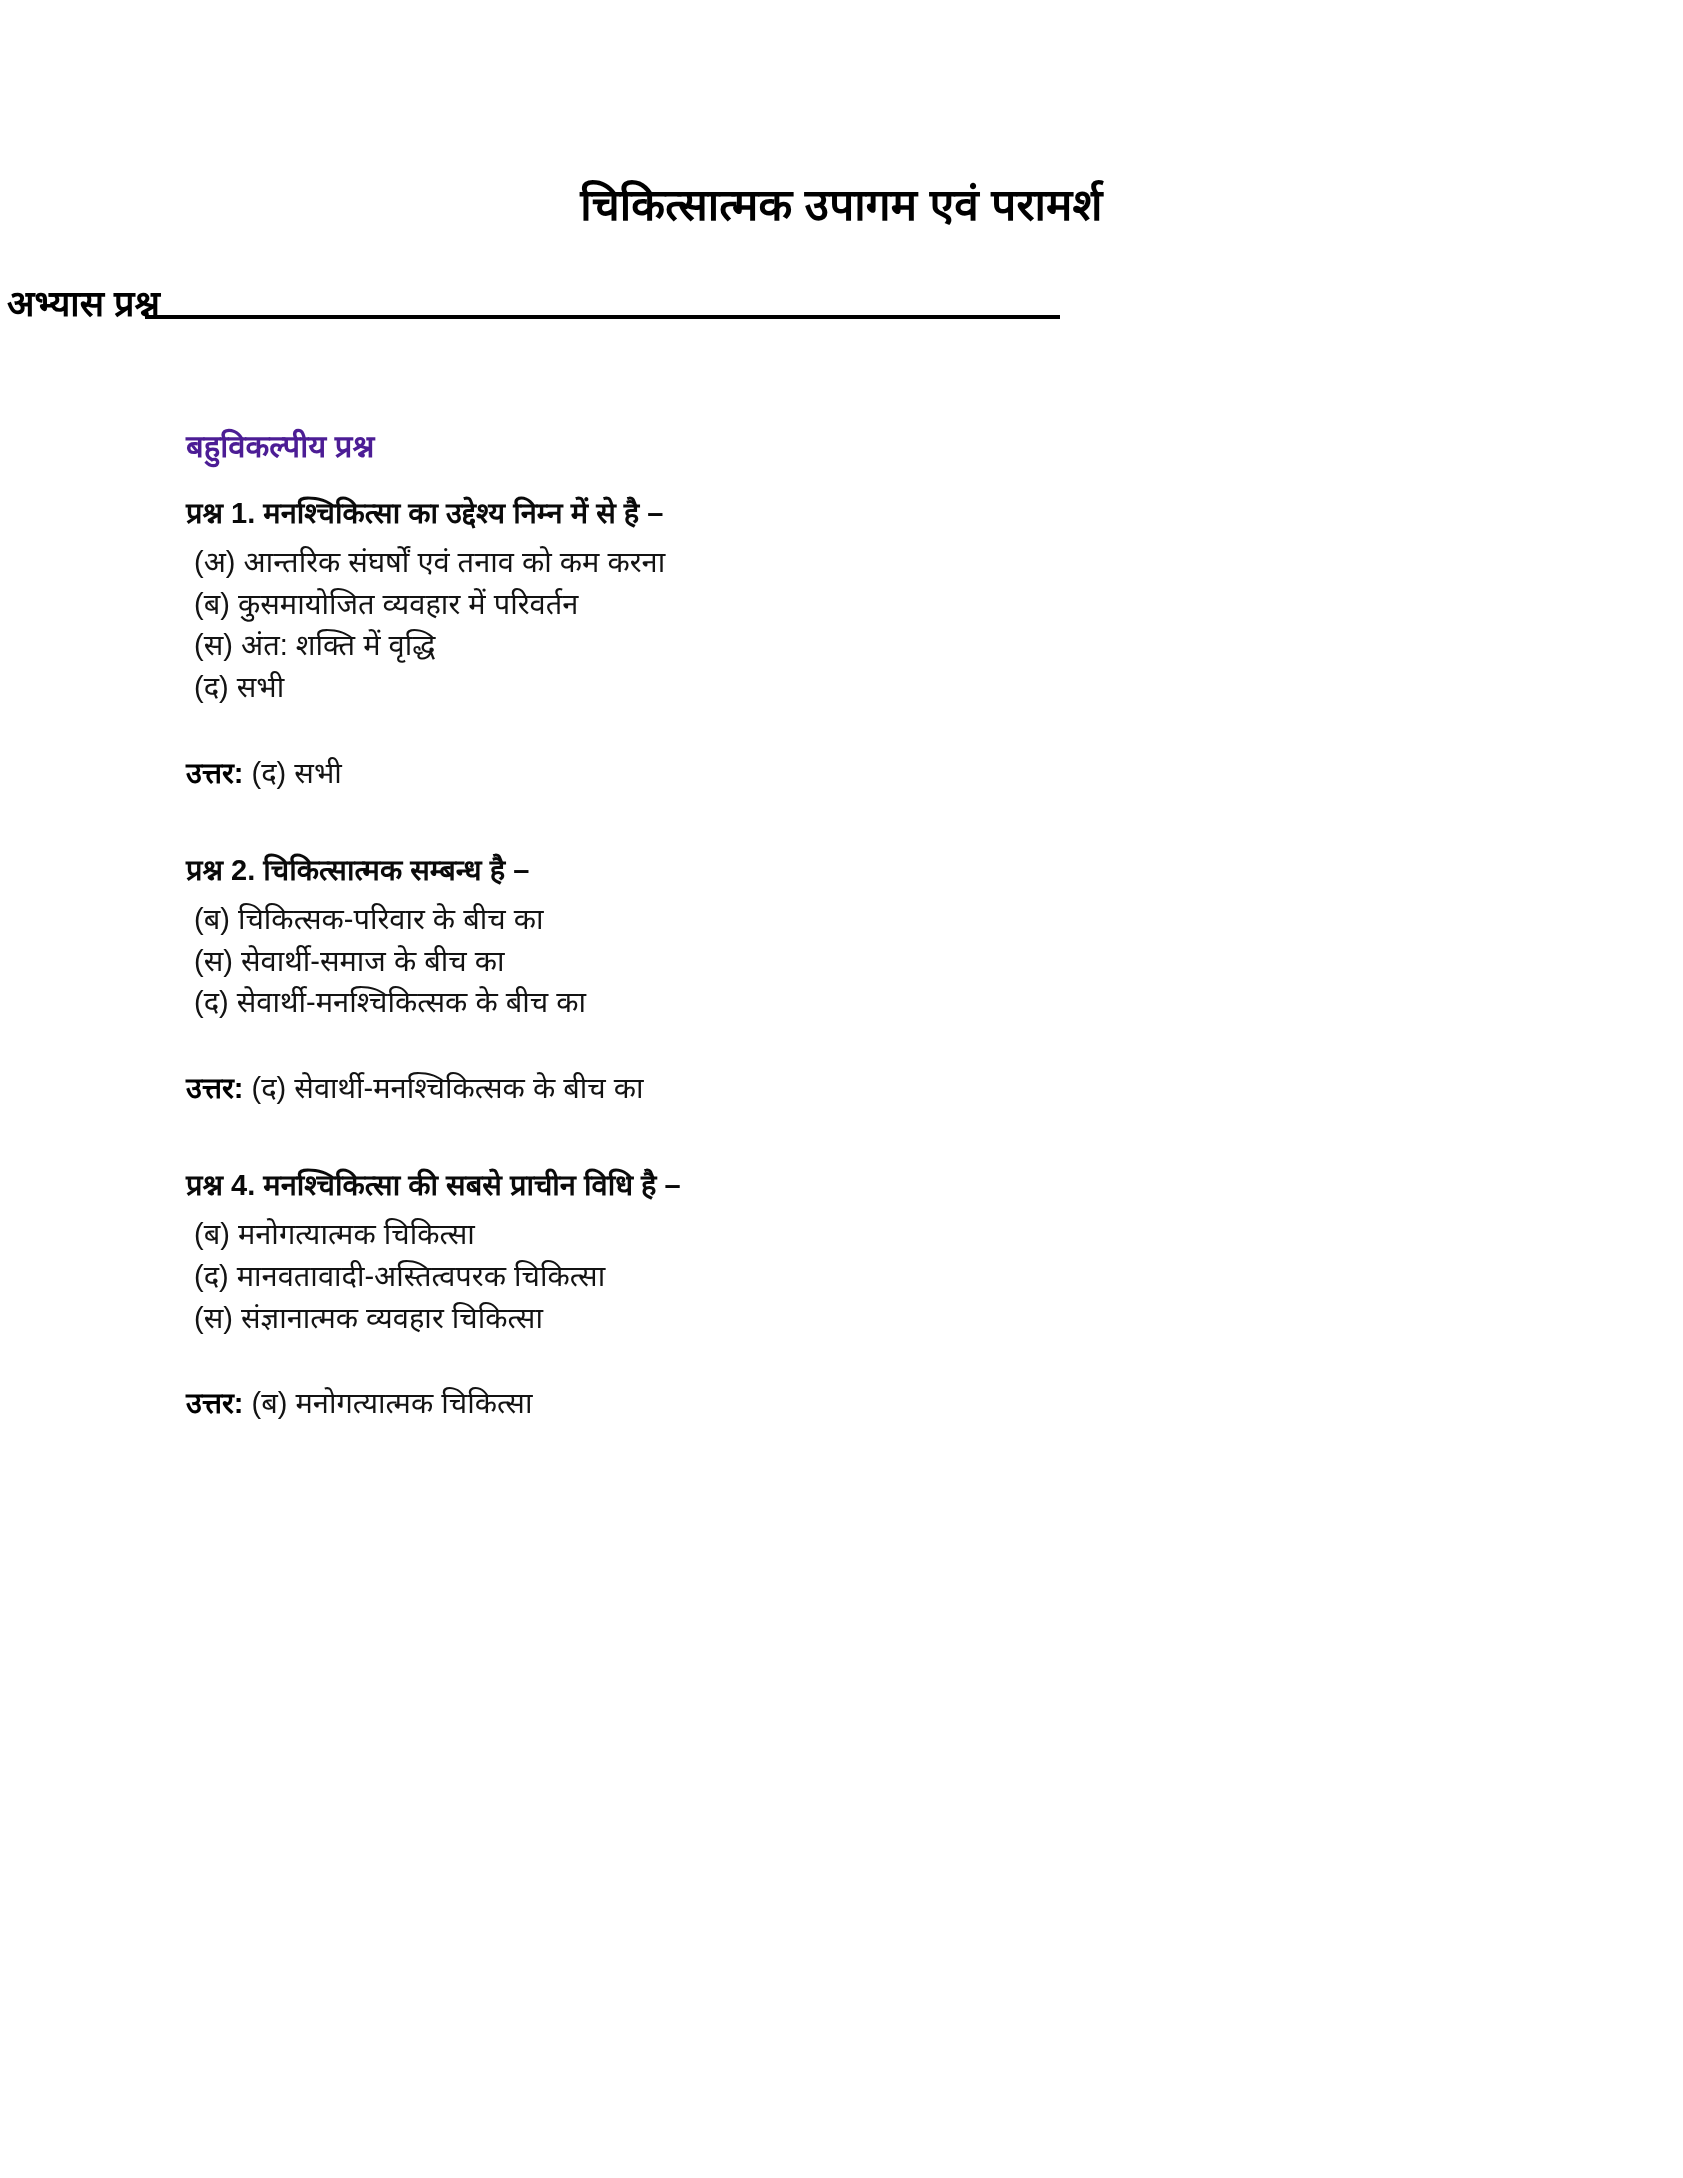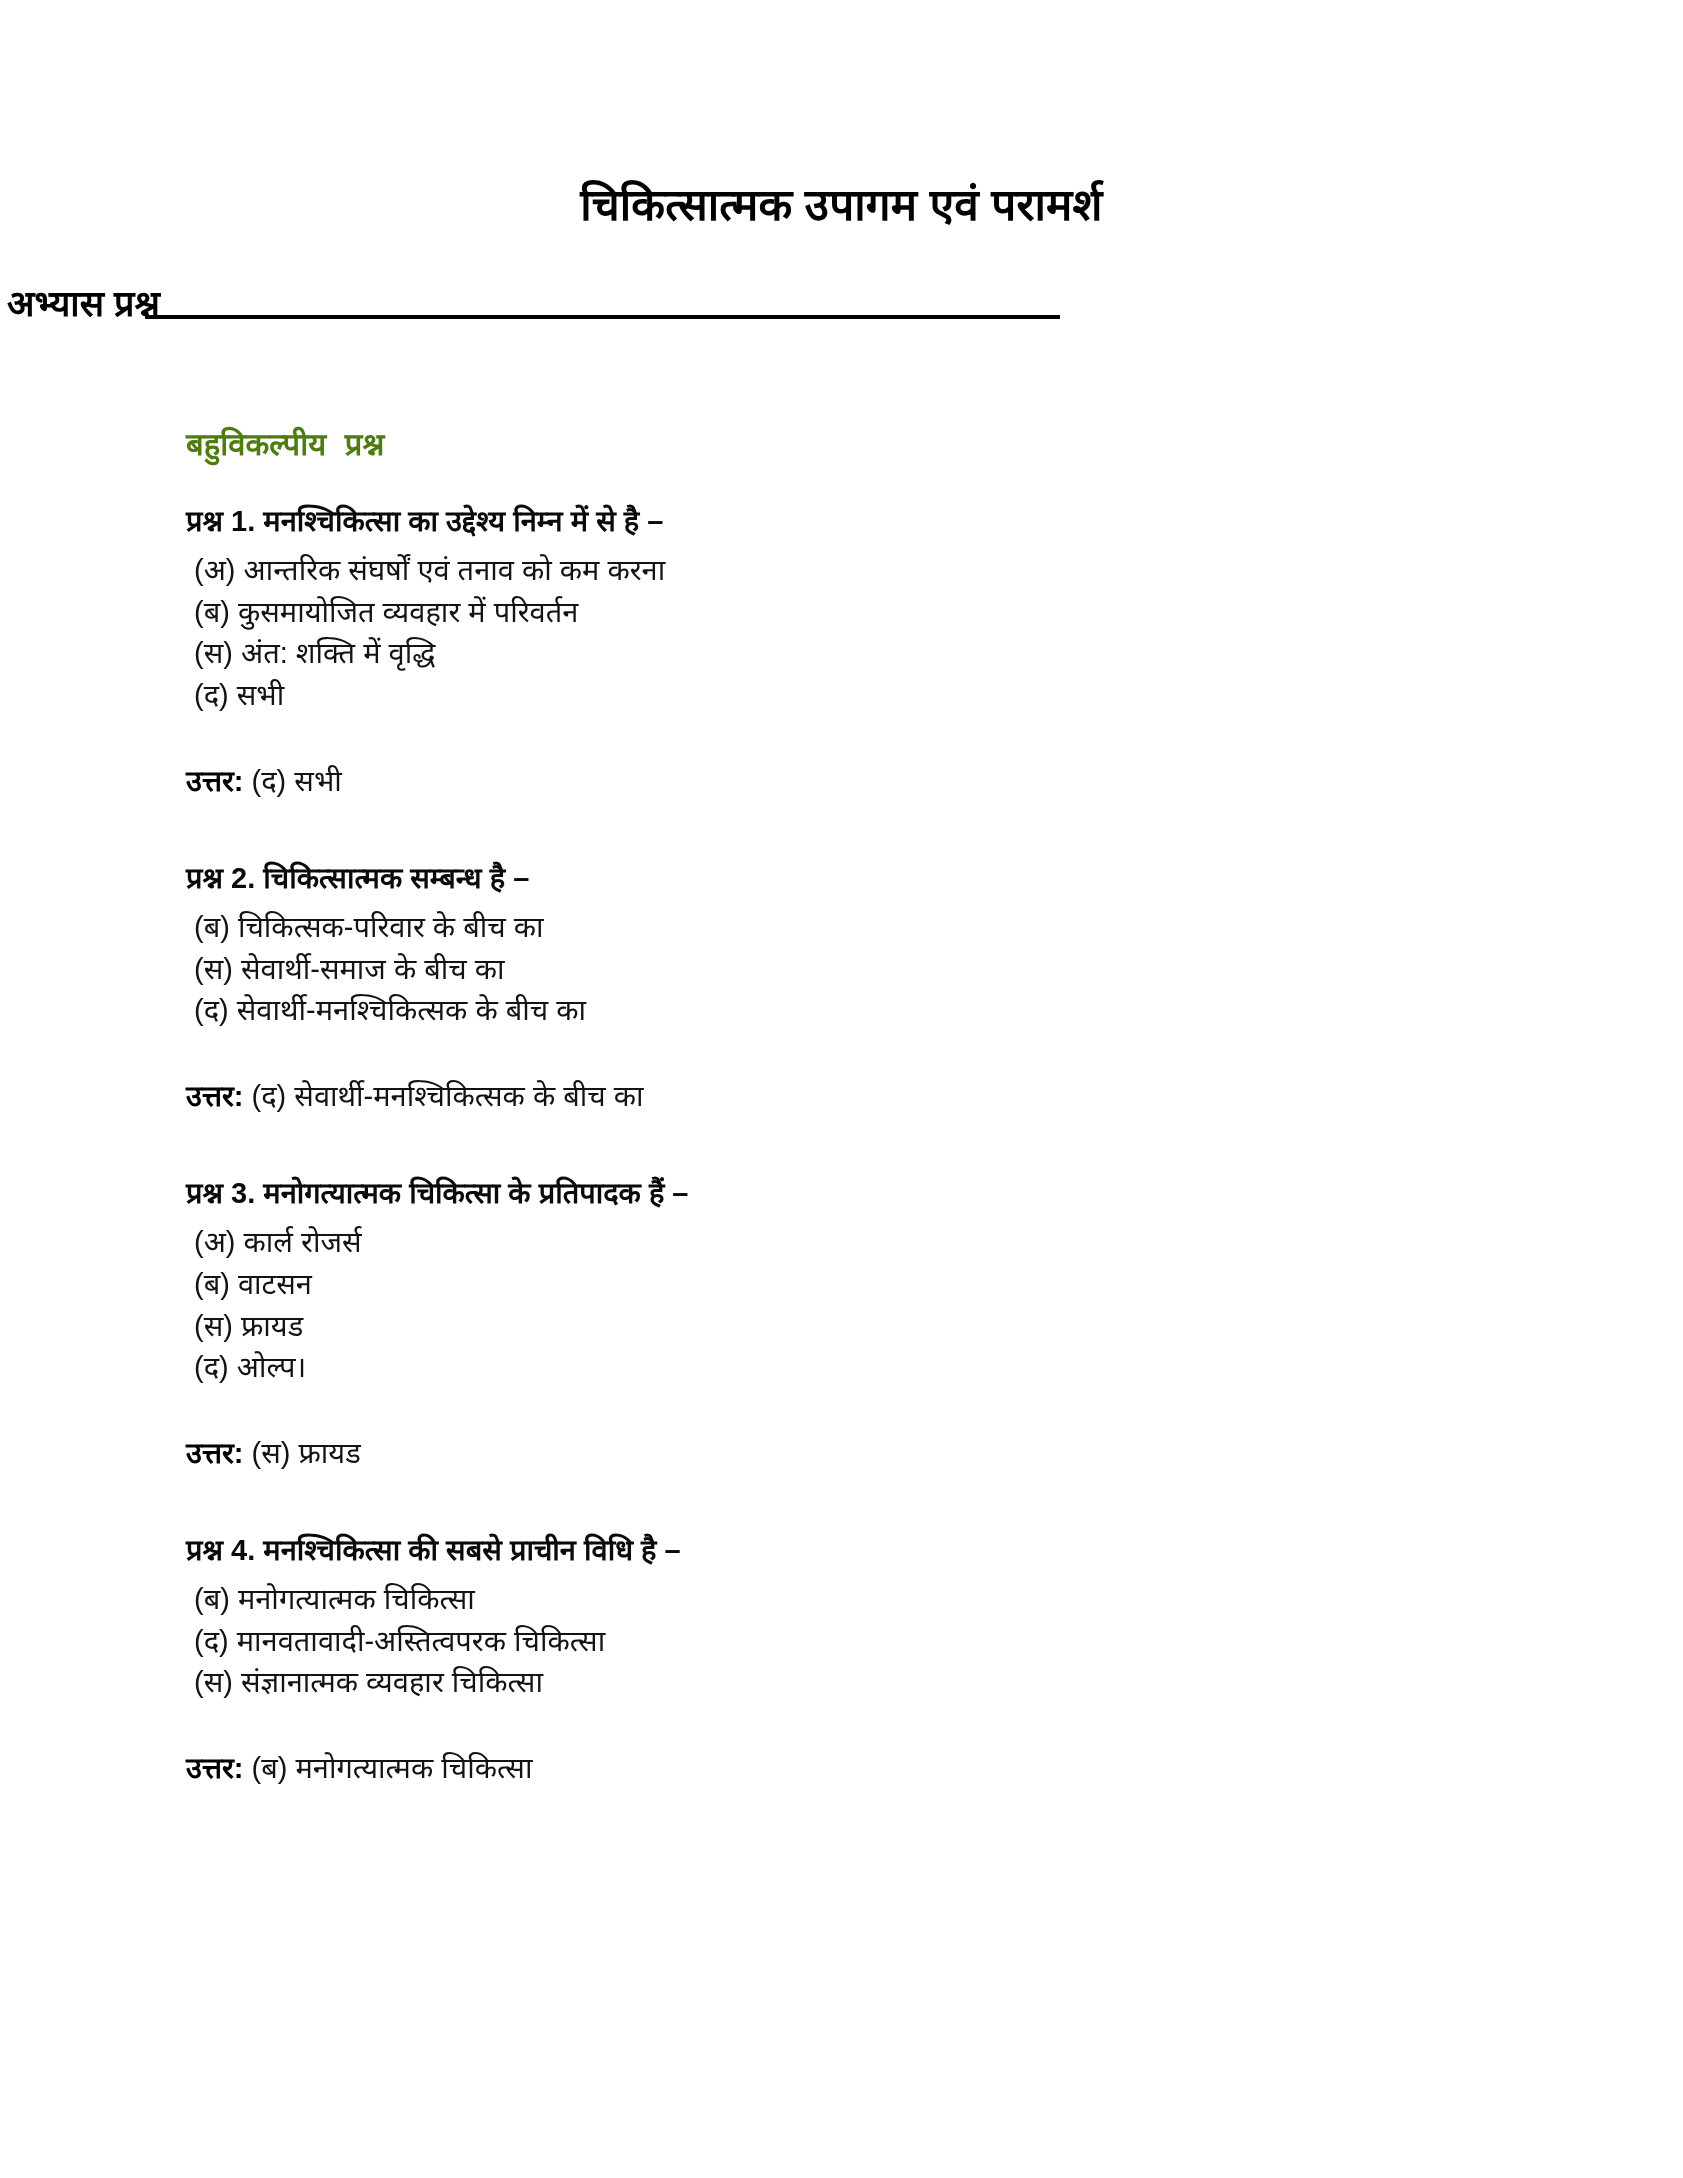--- a/index.html
+++ b/index.html
@@ -58,26 +58,26 @@
 
   
   .content {
     position: absolute;
     left: 186px;
     top: 428px;
     width: 1267px;
   }
 
   .subsection-heading {
-    margin: 0 0 34px 0;
-    font-family: Liberation Mono, monospace;
+    margin: 0 0 26px 0;
+    font-family: Liberation Sans, sans-serif;
     font-weight: 700;
     font-size: 31px;
     line-height: 1.25;
-    color: #4d7c0f;
+    color: #4c1d95;
   }
 
   .qblock {
     margin: 0 0 55px 0;
   }
   .qblock:last-child {
     margin-bottom: 0;
   }
 
   .q-prompt {
@@ -154,33 +154,20 @@
         <li class="q-option">(ब) चिकित्सक-परिवार के बीच का</li>
         <li class="q-option">(स) सेवार्थी-समाज के बीच का</li>
         <li class="q-option">(द) सेवार्थी-मनश्चिकित्सक के बीच का</li>
       </ul>
       <p class="q-answer">
         <span class="answer-label">उत्तर:</span>
         <span class="answer-value">(द) सेवार्थी-मनश्चिकित्सक के बीच का</span>
       </p>
     </div>
 
-    <div class="qblock">
-      <p class="q-prompt">प्रश्न 3. मनोगत्यात्मक चिकित्सा के प्रतिपादक हैं –</p>
-      <ul class="q-options">
-        <li class="q-option">(अ) कार्ल रोजर्स</li>
-        <li class="q-option">(ब) वाटसन</li>
-        <li class="q-option">(स) फ्रायड</li>
-        <li class="q-option">(द) ओल्प।</li>
-      </ul>
-      <p class="q-answer">
-        <span class="answer-label">उत्तर:</span>
-        <span class="answer-value">(स) फ्रायड</span>
-      </p>
-    </div>
 
     <div class="qblock">
       <p class="q-prompt">प्रश्न 4. मनश्चिकित्सा की सबसे प्राचीन विधि है –</p>
       <ul class="q-options">
         <li class="q-option">(ब) मनोगत्यात्मक चिकित्सा</li>
         <li class="q-option">(द) मानवतावादी-अस्तित्वपरक चिकित्सा</li>
         <li class="q-option">(स) संज्ञानात्मक व्यवहार चिकित्सा</li>
       </ul>
       <p class="q-answer">
         <span class="answer-label">उत्तर:</span>

